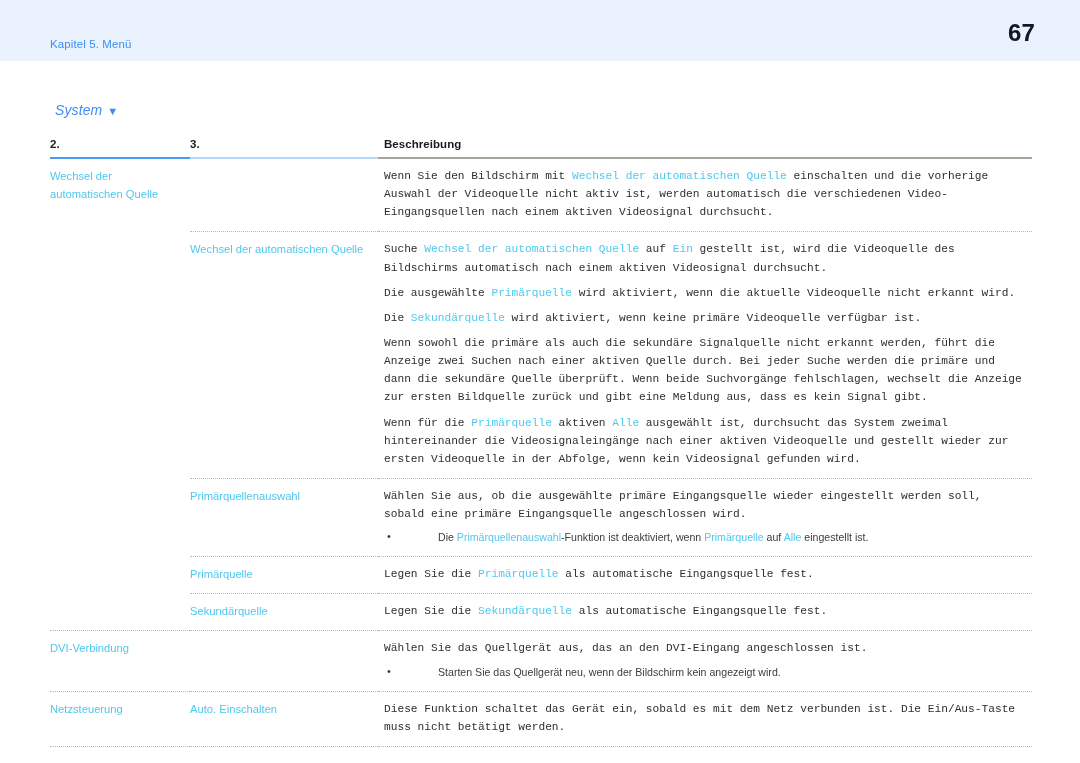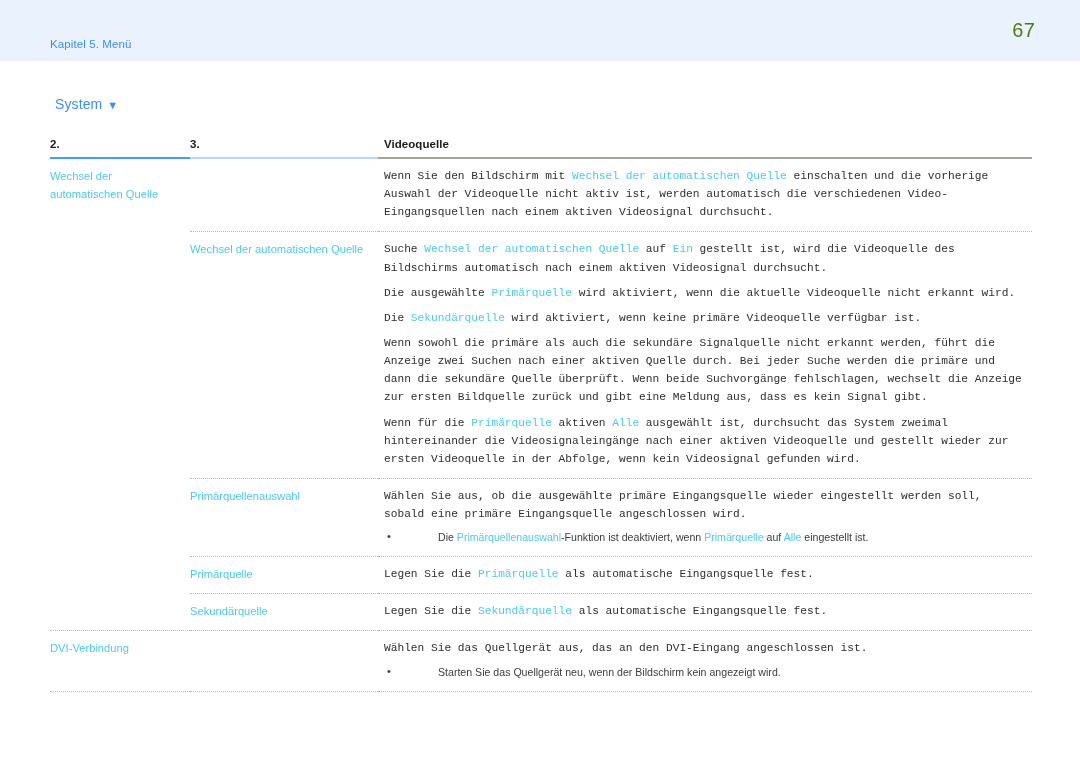--- a/index.html
+++ b/index.html
@@ -31,37 +31,38 @@
     top: 38px;
     font-size: 11.5px;
     color: #3d8df5;
     letter-spacing: 0.1px;
     white-space: nowrap;
   }
   .page-number {
     position: absolute;
     right: 45px;
     top: 19px;
-    font-size: 20px;
-    color: #4d7c0f;
-    font-weight: 400;
+    font-size: 24px;
+    color: #0f172a;
+    font-weight: 700;
     letter-spacing: 0.2px;
   }
 
   
   .section-heading {
     position: absolute;
     left: 55px;
-    top: 96px;
+    top: 102px;
     font-size: 14px;
     color: #3d8df5;
     letter-spacing: 0.1px;
     display: flex;
     align-items: center;
     gap: 5px;
+    font-style: italic;
   }
   .section-heading .caret {
     display: inline-block;
     font-size: 11px;
     line-height: 1;
     position: relative;
     top: 1px;
   }
 
   
@@ -177,21 +178,21 @@
 <table class="doc-table">
   <colgroup>
     <col class="c1">
       <col class="c2">
       <col class="c3">
   </colgroup>
   <thead>
     <tr>
       <th class="h1">2.</th>
       <th class="h2">3.</th>
-      <th class="h3">Videoquelle</th>
+      <th class="h3">Beschreibung</th>
     </tr>
   </thead>
   <tbody id="table-body">
       <tr class="div-none">
         <td class="col1"><span class="lvl1">Wechsel der automatischen Quelle</span></td>
         <td class="col2"></td>
         <td class="col3">
           <p class="para"><span>Wenn Sie den Bildschirm mit </span><span class="hl">Wechsel der automatischen Quelle</span><span> einschalten und die vorherige Auswahl der Videoquelle nicht aktiv ist, werden automatisch die verschiedenen Video-Eingangsquellen nach einem aktiven Videosignal durchsucht.</span></p>
         </td>
       </tr>
@@ -233,19 +234,26 @@
       <tr class="div-full">
         <td class="col1"><span class="lvl1">DVI-Verbindung</span></td>
         <td class="col2"></td>
         <td class="col3">
           <p class="para"><span>Wählen Sie das Quellgerät aus, das an den DVI-Eingang angeschlossen ist.</span></p>
           <ul class="bullets">
             <li><span>Starten Sie das Quellgerät neu, wenn der Bildschirm kein angezeigt wird.</span></li>
           </ul>
         </td>
       </tr>
+      <tr class="div-full">
+        <td class="col1"><span class="lvl1">Netzsteuerung</span></td>
+        <td class="col2"><span class="lvl2">Auto. Einschalten</span></td>
+        <td class="col3">
+          <p class="para"><span>Diese Funktion schaltet das Gerät ein, sobald es mit dem Netz verbunden ist. Die Ein/Aus-Taste muss nicht betätigt werden.</span></p>
+        </td>
+      </tr>
       <tr class="table-end">
         <td></td>
         <td></td>
         <td></td>
       </tr>
     </tbody>
 </table>
 
 </body></html>

